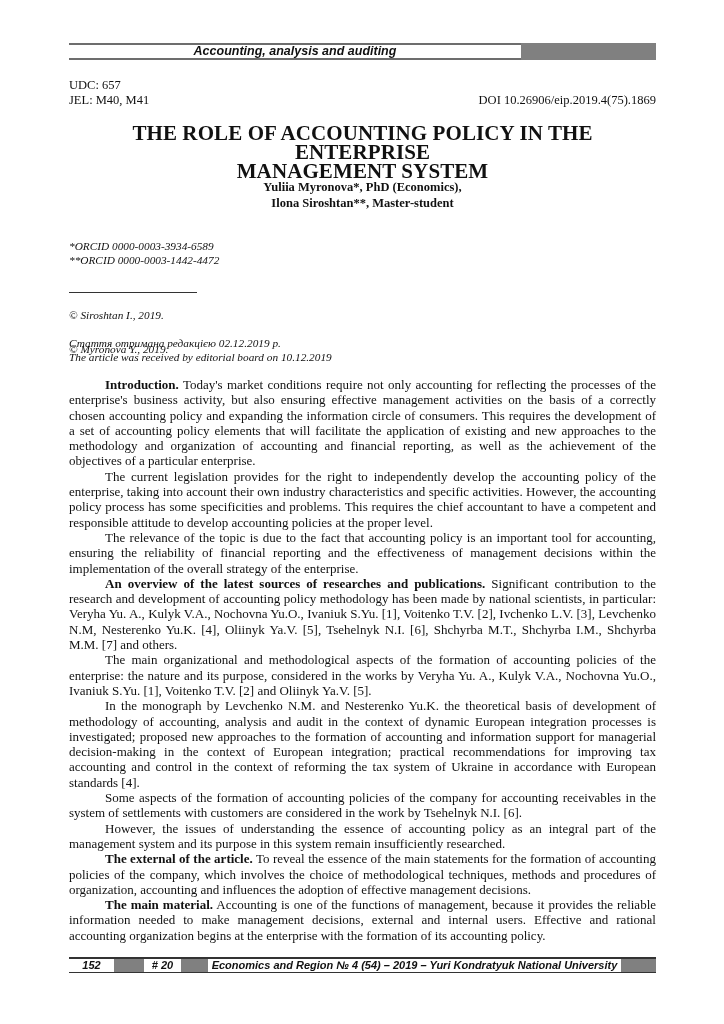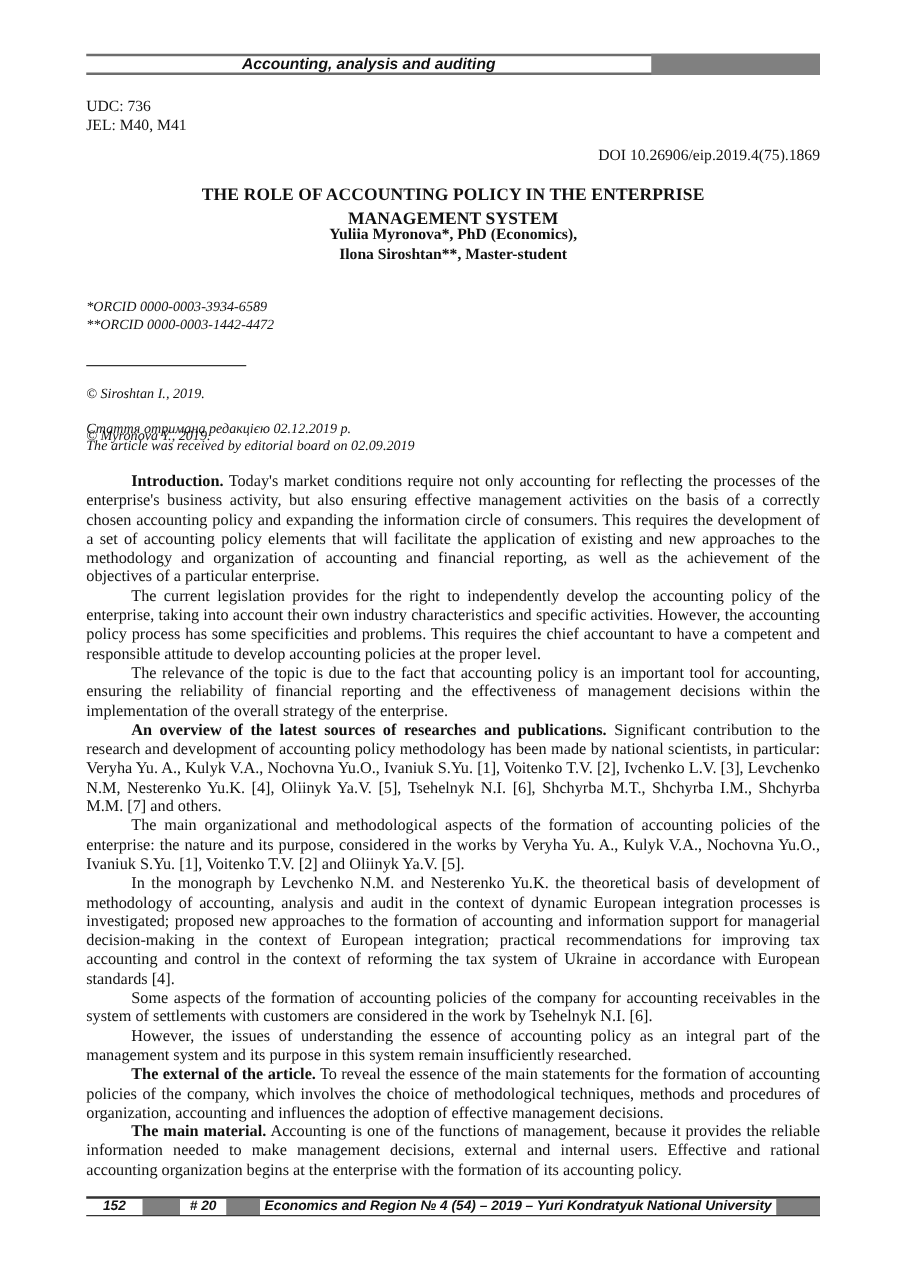--- a/index.html
+++ b/index.html
@@ -9,24 +9,24 @@
 
     
     .hdr { position: absolute; left: 68px; top: 43px; width: 587px; height: 17px;
            border-top: 2px solid #6d6d6d; border-bottom: 2px solid #6d6d6d; box-sizing: border-box; }
     .hdr .hdr-title { position: absolute; left: 0; top: 0; width: 452px; height: 13px;
            text-align: center; font-family: "Liberation Sans", "DejaVu Sans", sans-serif;
            font-style: italic; font-weight: bold; font-size: 12.5px; line-height: 13px; color: #111; }
     .hdr .hdr-block { position: absolute; left: 452px; top: -2px; right: 0; height: 17px; background: #808080; }
 
     .meta { position: absolute; left: 68px; width: 587px; font-size: 12.5px; line-height: 15px; }
-    .meta .right { position: absolute; right: 0; top: 0; margin-top: 24px; }
+    .meta .right { position: absolute; right: 0; top: 0; }
 
     .title { position: absolute; left: 68px; top: 124px; width: 587px; text-align: center;
-             font-weight: bold; font-size: 14px; line-height: 19px; letter-spacing: 0.1px; margin-top: 23px; }
+             font-weight: bold; font-size: 21px; line-height: 19px; letter-spacing: 0.1px; }
     .authors { position: absolute; left: 68px; top: 180px; width: 587px; text-align: center;
                font-weight: bold; font-size: 12.5px; line-height: 15.5px; }
 
     .ital { position: absolute; left: 68px; font-style: italic; font-size: 11.3px; line-height: 14px; }
     .rule { position: absolute; left: 68px; top: 292px; width: 128px; border-top: 1px solid #333; }
 
     .body { position: absolute; left: 68px; top: 377px; width: 587px; font-size: 13px;
             line-height: 15.3px; text-align: justify; }
     .body p { margin: 0; text-indent: 36px; }
     .body b { font-weight: bold; }
@@ -42,21 +42,21 @@
 <body>
 
 <div class="page">
 
   <div class="hdr">
     <div class="hdr-title">Accounting, analysis and auditing</div>
     <div class="hdr-block"></div>
   </div>
 
   <div class="meta" style="top:78px;">
-    <span>UDC: 736</span>
+    <span>UDC: 657</span>
   </div>
   <div class="meta" style="top:93px;">
     <span>JEL: M40, M41</span>
     <span class="right">DOI 10.26906/eip.2019.4(75).1869</span>
   </div>
 
   <div class="title">
     <div>THE ROLE OF ACCOUNTING POLICY IN THE ENTERPRISE</div>
     <div>MANAGEMENT SYSTEM</div>
   </div>
@@ -67,21 +67,21 @@
   </div>
 
   <div class="ital" style="top:239px;">*ORCID 0000-0003-3934-6589</div>
   <div class="ital" style="top:253px;">**ORCID 0000-0003-1442-4472</div>
 
   <div class="rule"></div>
   <div class="ital" style="top:294px;margin-top:48px;">© Myronova Y., 2019.</div>
   <div class="ital" style="top:308px;">© Siroshtan I., 2019.</div>
 
   <div class="ital" style="top:336px;">Стаття отримана редакцією 02.12.2019 р.</div>
-  <div class="ital" style="top:350px;">The article was received by editorial board on 02.09.2019</div>
+  <div class="ital" style="top:350px;">The article was received by editorial board on 10.12.2019</div>
 
   <div class="body">
     <p><b>Introduction.</b><span> Today's market conditions require not only accounting for reflecting the processes of the enterprise's business activity, but also ensuring effective management activities on the basis of a correctly chosen accounting policy and expanding the information circle of consumers. This requires the development of a set of accounting policy elements that will facilitate the application of existing and new approaches to the methodology and organization of accounting and financial reporting, as well as the achievement of the objectives of a particular enterprise.</span></p>
     <p><span>The current legislation provides for the right to independently develop the accounting policy of the enterprise, taking into account their own industry characteristics and specific activities. However, the accounting policy process has some specificities and problems. This requires the chief accountant to have a competent and responsible attitude to develop accounting policies at the proper level.</span></p>
     <p><span>The relevance of the topic is due to the fact that accounting policy is an important tool for accounting, ensuring the reliability of financial reporting and the effectiveness of management decisions within the implementation of the overall strategy of the enterprise.</span></p>
     <p><b>An overview of the latest sources of researches and publications.</b><span> Significant contribution to the research and development of accounting policy methodology has been made by national scientists, in particular: Veryha Yu. A., Kulyk V.A., Nochovna Yu.O., Ivaniuk S.Yu. [1], Voitenko T.V. [2], Ivchenko L.V. [3], Levchenko N.M, Nesterenko Yu.K. [4], Oliinyk Ya.V. [5], Tsehelnyk N.I. [6], Shchyrba M.T., Shchyrba I.M., Shchyrba M.M. [7] and others.</span></p>
     <p><span>The main organizational and methodological aspects of the formation of accounting policies of the enterprise: the nature and its purpose, considered in the works by Veryha Yu. A., Kulyk V.A., Nochovna Yu.O., Ivaniuk S.Yu. [1], Voitenko T.V. [2] and Oliinyk Ya.V. [5].</span></p>
     <p><span>In the monograph by Levchenko N.M. and Nesterenko Yu.K. the theoretical basis of development of methodology of accounting, analysis and audit in the context of dynamic European integration processes is investigated; proposed new approaches to the formation of accounting and information support for managerial decision-making in the context of European integration; practical recommendations for improving tax accounting and control in the context of reforming the tax system of Ukraine in accordance with European standards [4].</span></p>
     <p><span>Some aspects of the formation of accounting policies of the company for accounting receivables in the system of settlements with customers are considered in the work by Tsehelnyk N.I. [6].</span></p>
     <p><span>However, the issues of understanding the essence of accounting policy as an integral part of the management system and its purpose in this system remain insufficiently researched.</span></p>

